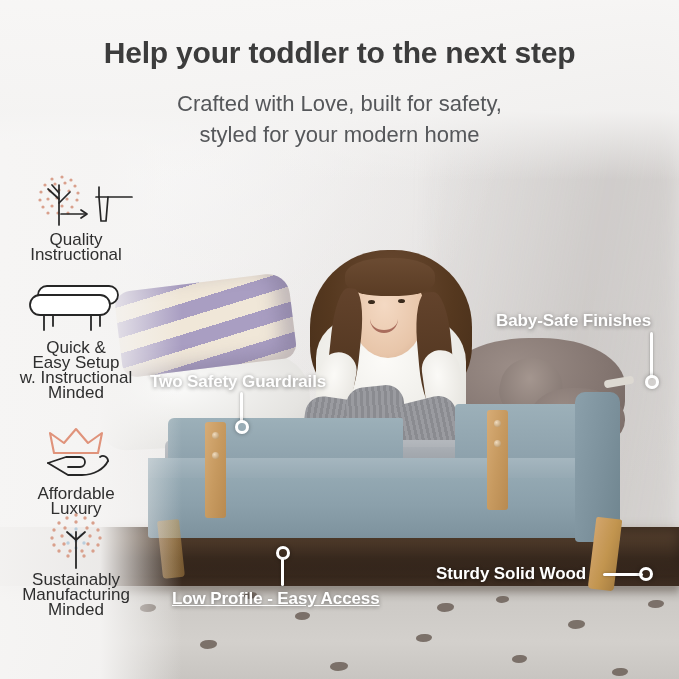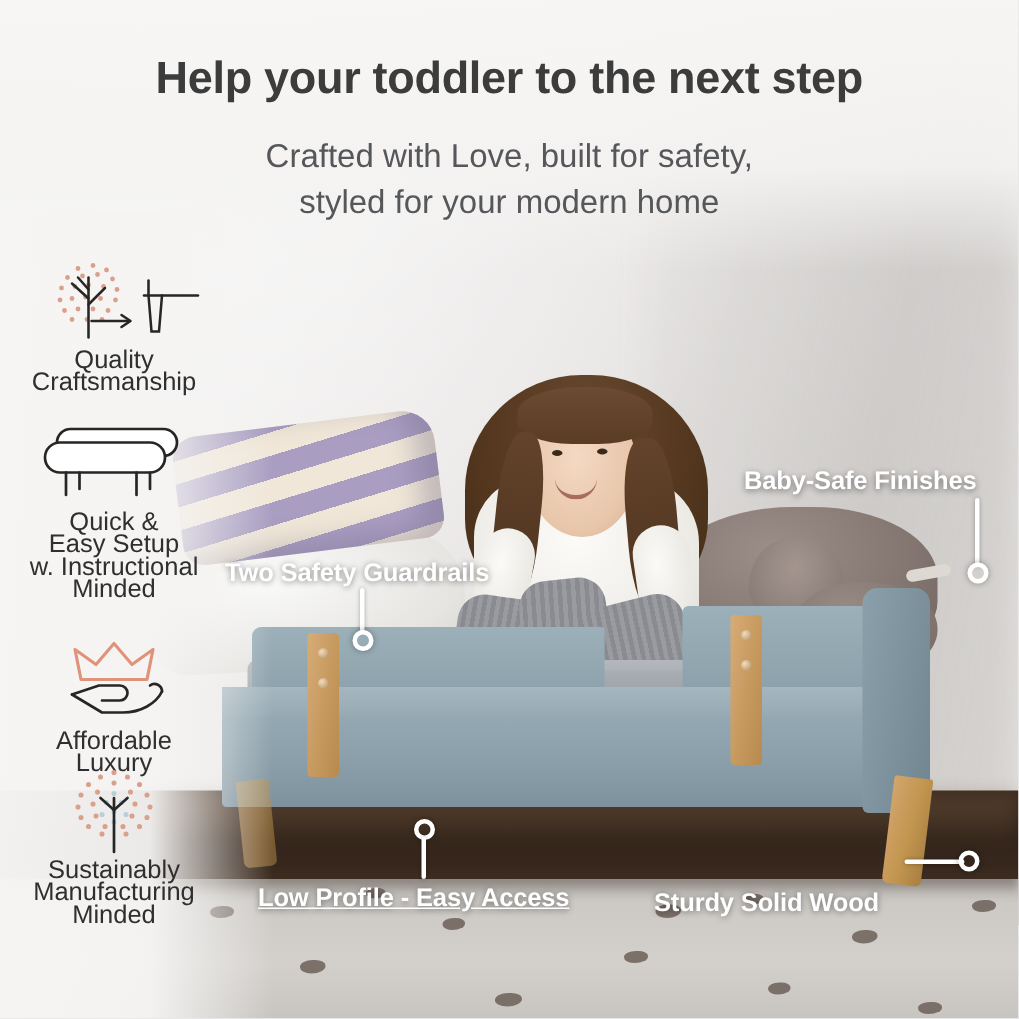--- a/index.html
+++ b/index.html
@@ -333,21 +333,21 @@
           <path d="M47 43 H72"></path>
           <path d="M67 39 l6 4 -6 4" stroke-linejoin="round"></path>
           <path d="M82 26 H118"></path>
           <path d="M85 26 V16"></path>
           <path d="M85 26 l2 24 h5 l2 -24"></path>
         </g>
       </svg>
     </div>
     <div class="flabel">
       <div>Quality</div>
-      <div>Craftsmanship</div>
+      <div>Instructional</div>
     </div>
   </div>
 
   <div class="feature" style="top:278px;">
     <div class="ficon">
       <svg width="108" height="54" viewBox="0 0 108 54">
         <g stroke="#262626" stroke-width="1.8" fill="#fff">
           <rect x="16" y="4" width="80" height="18" rx="9"></rect>
           <rect x="8" y="13" width="80" height="20" rx="10"></rect>
         </g>
@@ -448,18 +448,18 @@
     <div class="ring" style="left:645px;top:375px;"></div>
   </div>
 
   <div>
     <div class="ring" style="left:276px;top:546px;"></div>
     <div class="lead-v" style="left:281px;top:558px;height:28px;"></div>
     <div class="callout-label" style="left:172px;top:589px;text-decoration:underline;">Low Profile - Easy Access</div>
   </div>
 
   <div>
-    <div class="callout-label" style="left:436px;top:592px;">Sturdy Solid Wood</div>
+    <div class="callout-label" style="left:436px;top:564px;">Sturdy Solid Wood</div>
     <div class="lead-h" style="left:603px;top:573px;width:40px;"></div>
     <div class="ring" style="left:639px;top:567px;"></div>
   </div>
 
 </div>
 
 </body></html>

